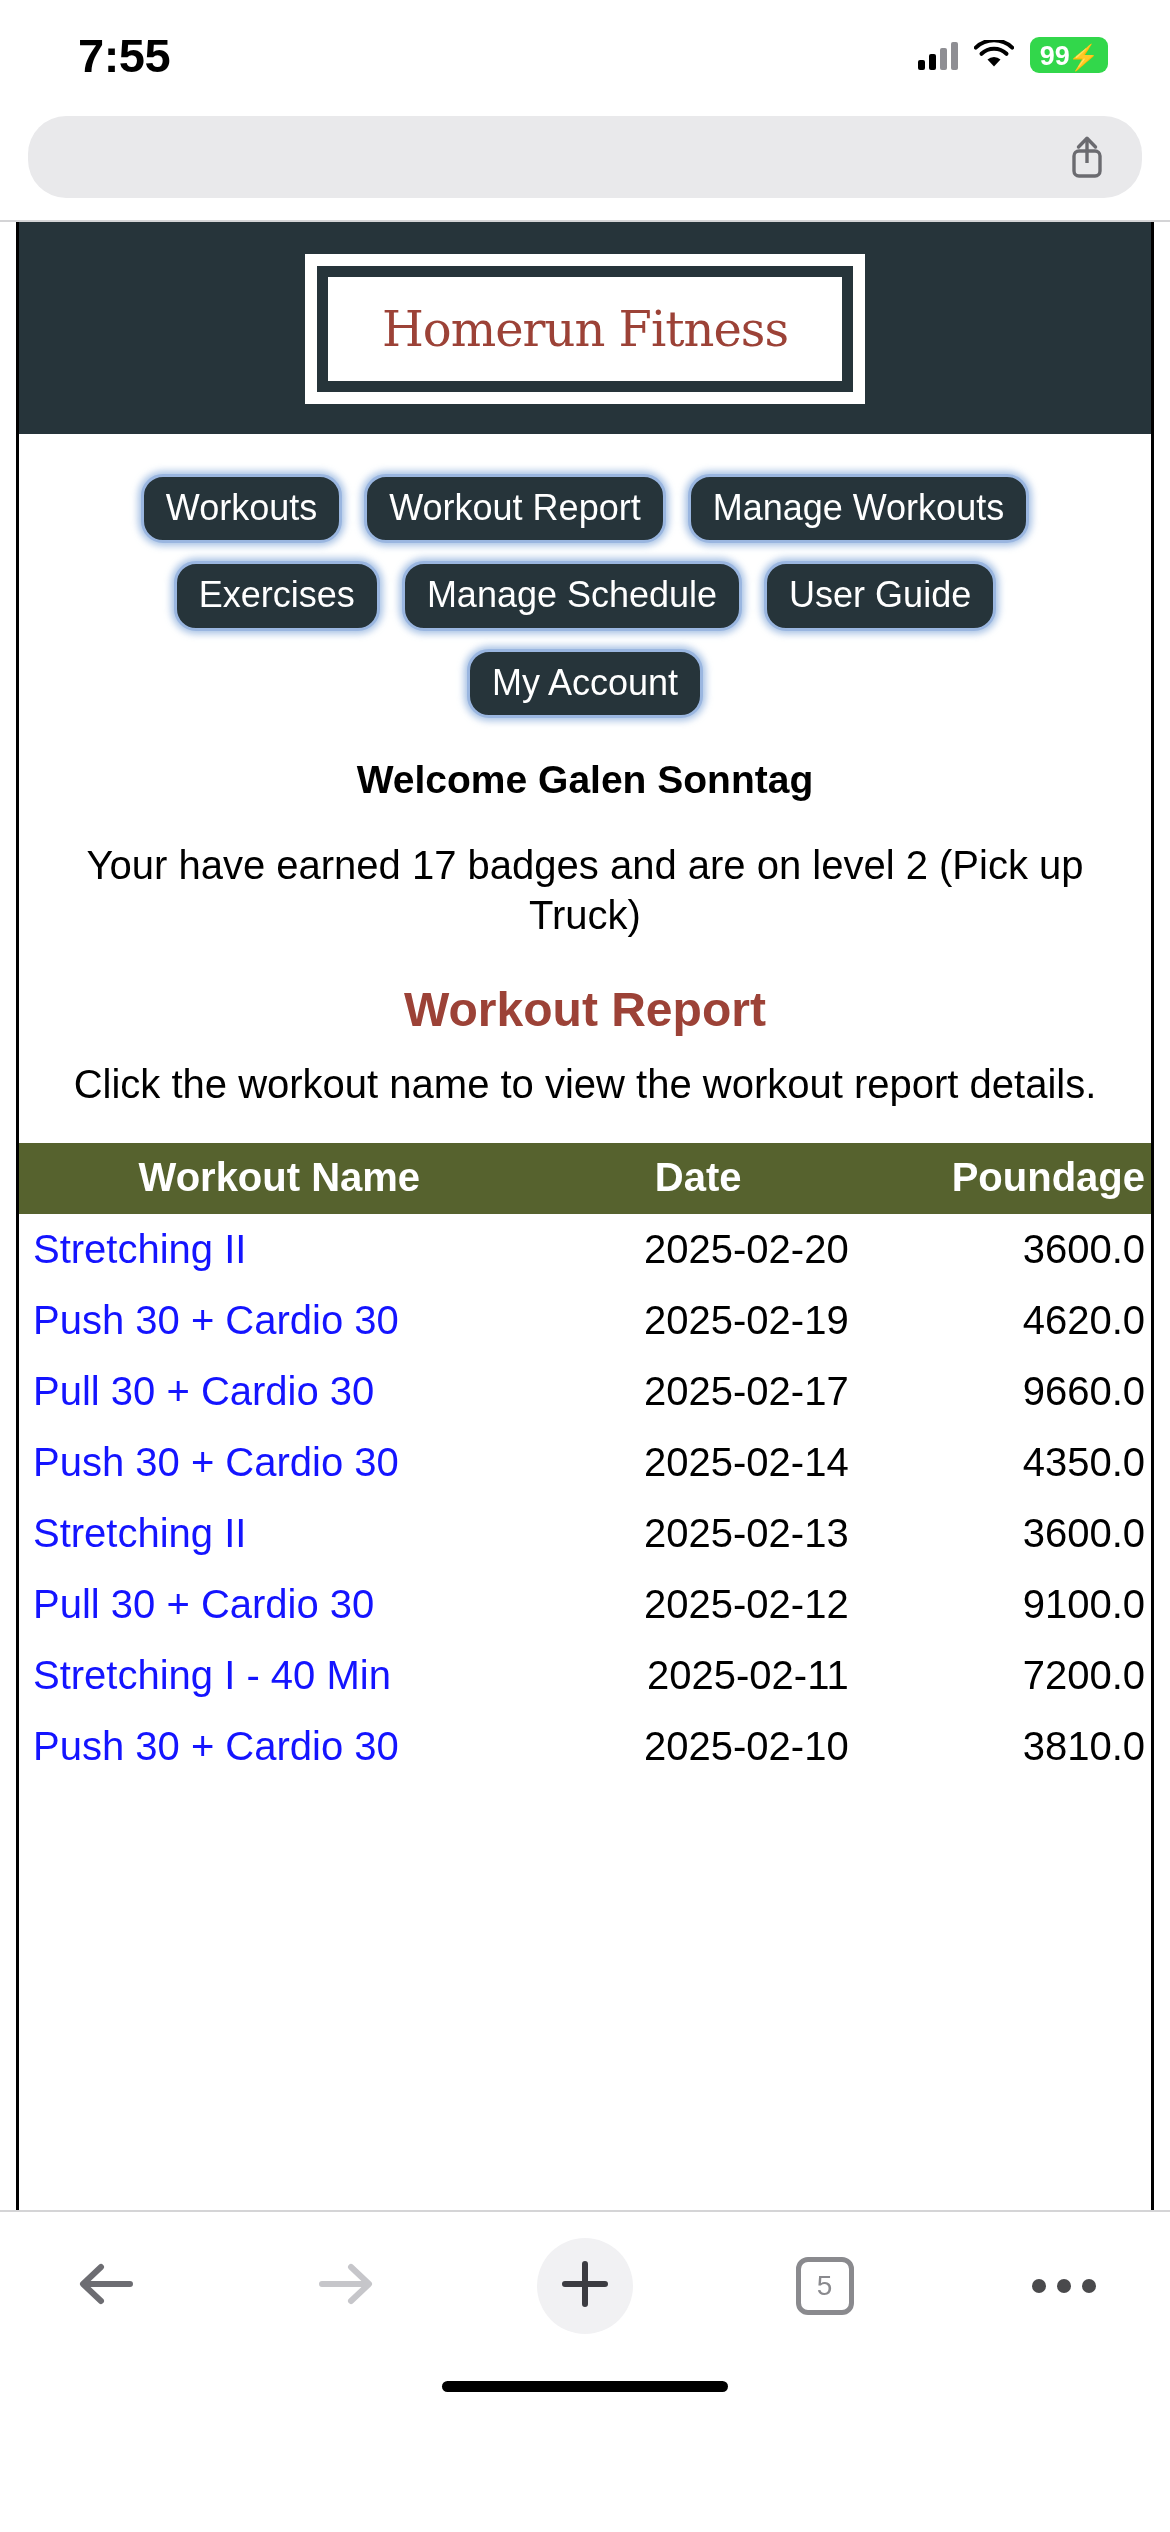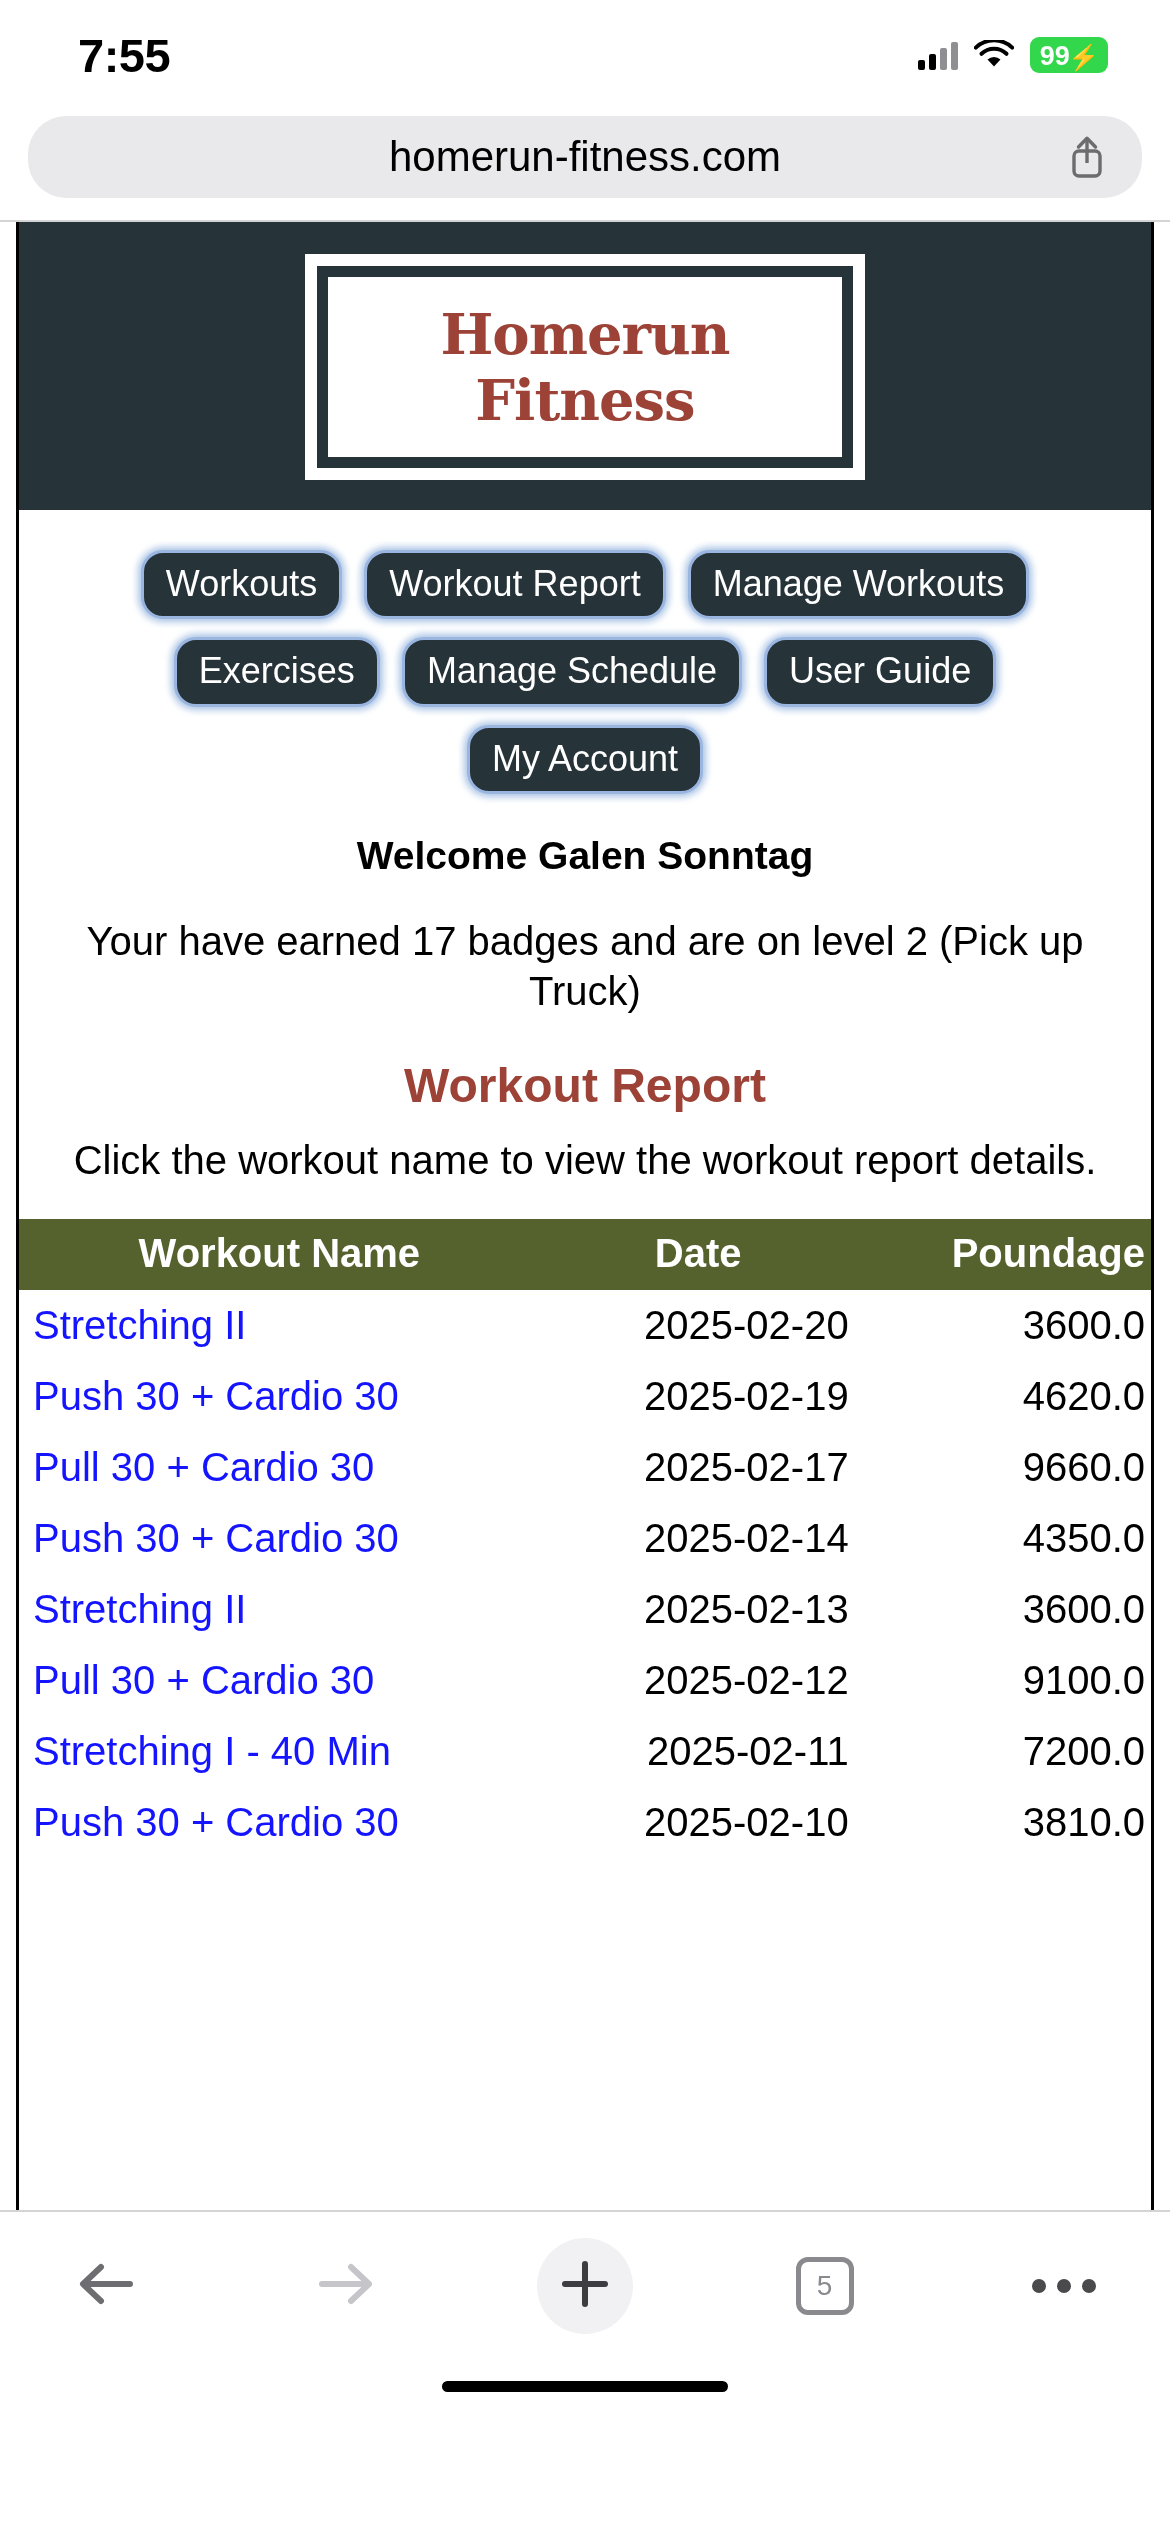--- a/index.html
+++ b/index.html
@@ -115,22 +115,22 @@
     padding: 12px;
     width: 560px;
   }
   .logo-inner {
     border: 11px solid #26343a;
     padding: 24px 0;
     text-align: center;
   }
   .logo-text {
     font-family: "DejaVu Serif", serif;
-    font-weight: 700;
-    font-size: 56px;
+    font-weight: 400;
+    font-size: 48px;
     color: #9c4237;
     letter-spacing: -1px;
   }
 
   .navwrap {
     padding: 40px 24px 0 24px;
   }
   .navrow {
     display: flex;
     justify-content: center;
@@ -289,21 +289,20 @@
       </div>
       <div class="battery">
         <span>99</span>
           <span class="bolt">⚡</span>
       </div>
     </div>
   </div>
 
   <div class="urlbar-wrap">
     <div class="urlbar">
-      <span class="url-text">homerun-fitness.com</span>
       <span class="share-icon">
         <svg width="38" height="44" viewBox="0 0 38 44">
           <rect x="6" y="16" width="26" height="25" rx="5" fill="none" stroke="#6b6b70" stroke-width="3.4"></rect>
           <rect x="17.3" y="4" width="3.4" height="24" fill="#6b6b70"></rect>
           <path d="M10.5 12 L19 3.2 L27.5 12" fill="none" stroke="#6b6b70" stroke-width="3.4" stroke-linecap="round" stroke-linejoin="round"></path>
         </svg>
       </span>
     </div>
   </div>
 

